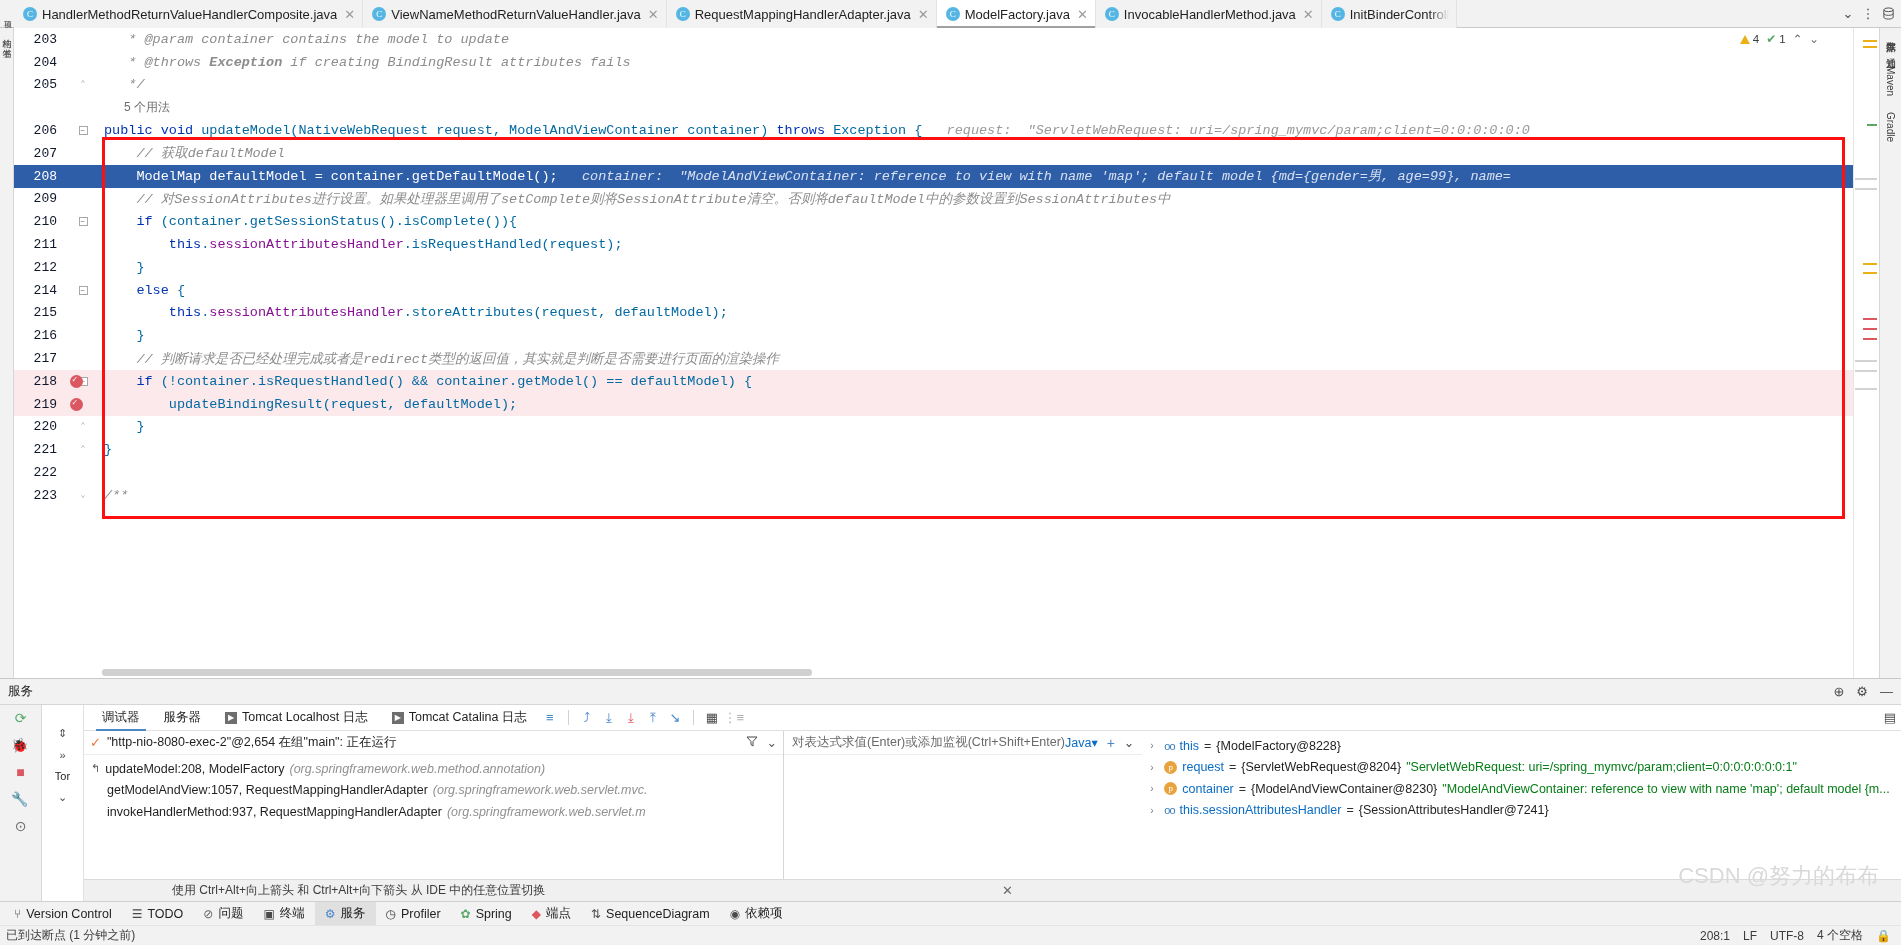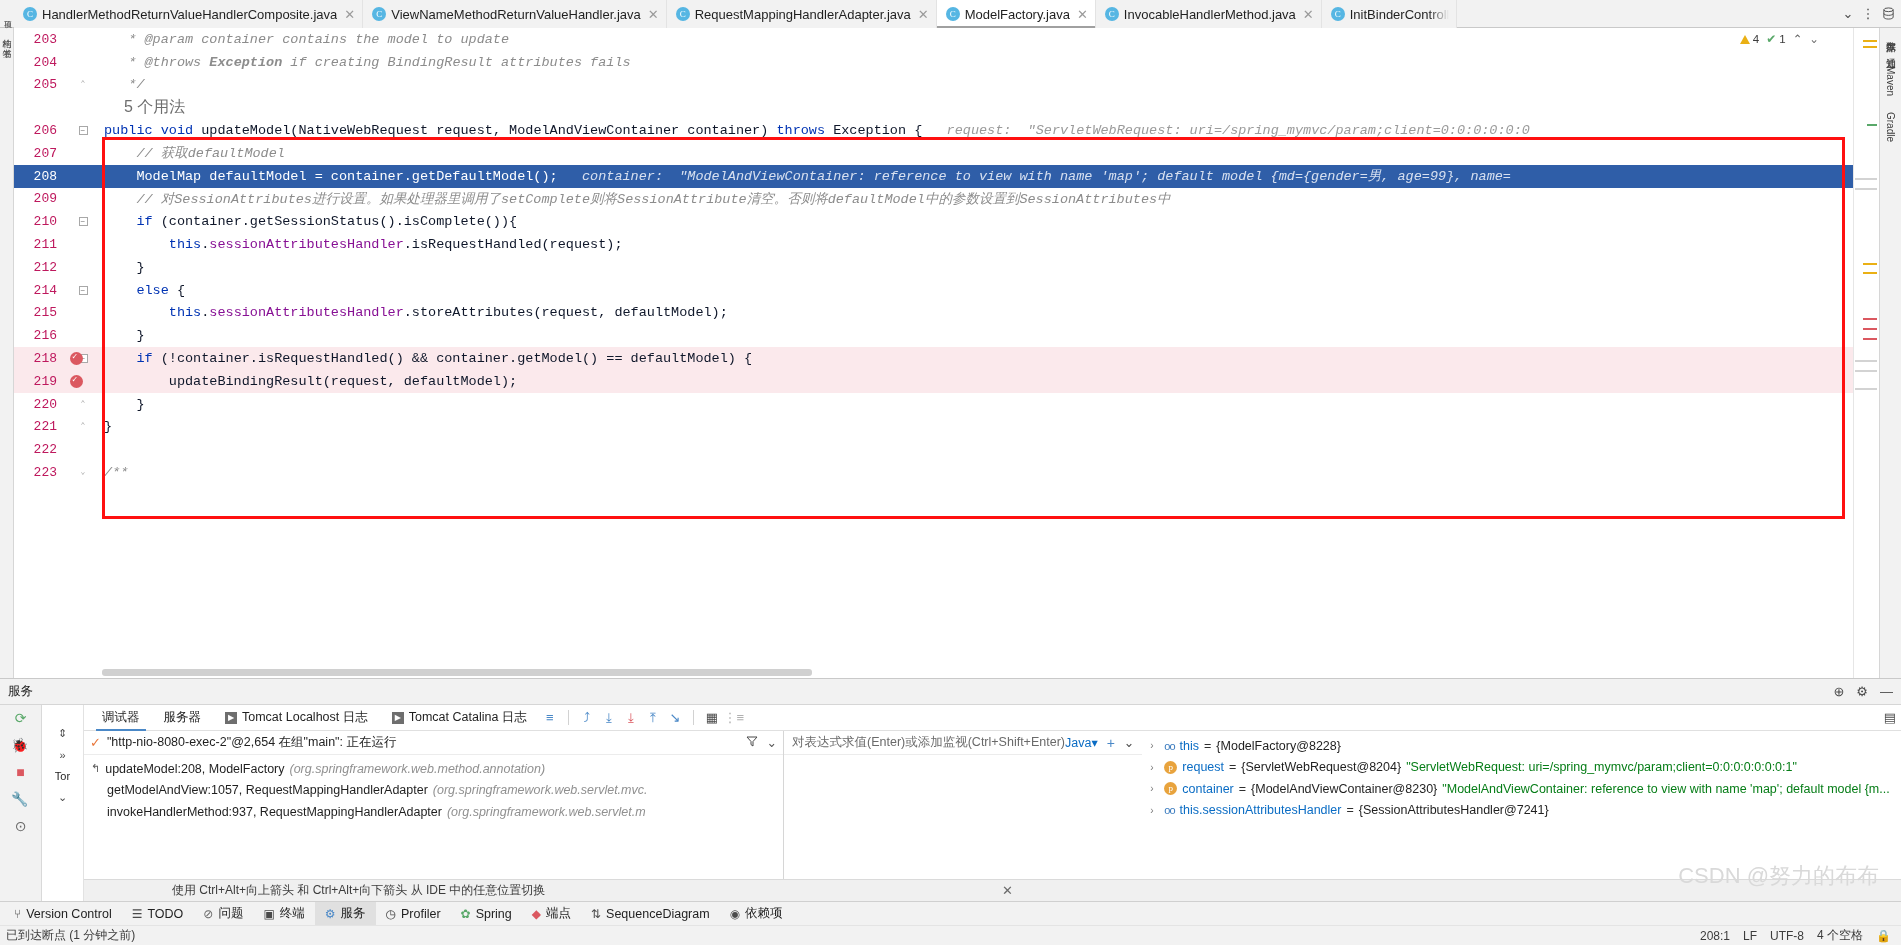--- a/index.html
+++ b/index.html
@@ -60,21 +60,21 @@
 
   .editor {
     flex:1 1 auto; position:relative; overflow:hidden; background:#ffffff;
     font-family:"Liberation Mono", monospace; font-size:13.5px;
   }
   .code-area { position:relative; }
   .line {
     height: 22.8px; display:flex; align-items:center; position:relative; white-space:pre;
   }
   .gut-num {
-    width:52px; flex:none; text-align:right; padding-right:9px; color:#be185d;
+    width:52px; flex:none; text-align:right; padding-right:9px; color:#0f172a;
     font-family:"Liberation Mono", monospace; font-size:13px;
   }
   .gut-icons { width:34px; flex:none; position:relative; display:flex; align-items:center;
                justify-content:center; }
   .fold {
     width:9px; height:9px; border:1px solid #a8a8a8; color:#777; font-size:8px;
     line-height:7px; text-align:center; background:#fff;
   }
   .bp { width:13px;height:13px;border-radius:50%;background:#db5860; position:absolute; left:4px; }
   .bp.checked::after{ content:"✓"; color:#fff; font-size:9px; position:absolute; left:2px; top:-1px; }
@@ -82,25 +82,25 @@
 
   .line.highlight { background:#2f5ea8; }
   .line.highlight .code-txt, .line.highlight .code-txt * { color:#ffffff !important; }
   .line.highlight .gut-num { color:#ffffff; background:#2f5ea8; }
   .line.redrow { background:#fbe9ec; }
 
   
   .kw   { color:#0033b3; }
   .cmt  { color:#8c8c8c; font-style: italic; margin-top: 19px; }
   .fld  { color:#871094; }
-  .plain{ color:#0f172a; }
+  .plain{ color:#0369a1; }
   .hint { color:#9a9a9a; font-style:italic; }
   .line.highlight .hint { color:#d7e0f0 !important; }
 
-  .usages { font-family:"Liberation Sans", sans-serif; font-size:16px; color:#6e6e6e; }
+  .usages { font-family:"Liberation Sans", sans-serif; font-size:12px; color:#6e6e6e; }
 
   
   .red-rect {
     position:absolute; border:3px solid #ff1010; pointer-events:none; z-index:20;
   }
 
   
   .minimap {
     width:26px; flex:none; background:#ffffff; border-left:1px solid #e6e6e6;
     position:relative;
@@ -295,20 +295,21 @@
             <div class="line"><div class="gut-num">206</div><div class="gut-icons"><span class="fold">−</span></div><div class="code-txt"><span class="kw">public</span> <span class="kw">void</span> <span class="plain">updateModel(NativeWebRequest request, ModelAndViewContainer container)</span> <span class="kw">throws</span> <span class="plain">Exception {</span><span class="hint">   request:  "ServletWebRequest: uri=/spring_mymvc/param;client=0:0:0:0:0:0</span></div></div>
             <div class="line"><div class="gut-num">207</div><div class="gut-icons"></div><div class="code-txt">    <span class="cmt">// 获取defaultModel</span></div></div>
             <div class="line highlight"><div class="gut-num">208</div><div class="gut-icons"></div><div class="code-txt">    <span class="plain">ModelMap defaultModel = container.getDefaultModel();</span><span class="hint">   container:  "ModelAndViewContainer: reference to view with name 'map'; default model {md={gender=男, age=99}, name=</span></div></div>
             <div class="line"><div class="gut-num">209</div><div class="gut-icons"></div><div class="code-txt">    <span class="cmt">// 对SessionAttributes进行设置。如果处理器里调用了setComplete则将SessionAttribute清空。否则将defaultModel中的参数设置到SessionAttributes中</span></div></div>
             <div class="line"><div class="gut-num">210</div><div class="gut-icons"><span class="fold">−</span></div><div class="code-txt">    <span class="kw">if</span> <span class="plain">(container.getSessionStatus().isComplete()){</span></div></div>
             <div class="line"><div class="gut-num">211</div><div class="gut-icons"></div><div class="code-txt">        <span class="kw">this</span><span class="plain">.</span><span class="fld">sessionAttributesHandler</span><span class="plain">.isRequestHandled(request);</span></div></div>
             <div class="line"><div class="gut-num">212</div><div class="gut-icons"></div><div class="code-txt">    <span class="plain">}</span></div></div>
             <div class="line"><div class="gut-num">214</div><div class="gut-icons"><span class="fold">−</span></div><div class="code-txt">    <span class="kw">else</span> <span class="plain">{</span></div></div>
             <div class="line"><div class="gut-num">215</div><div class="gut-icons"></div><div class="code-txt">        <span class="kw">this</span><span class="plain">.</span><span class="fld">sessionAttributesHandler</span><span class="plain">.storeAttributes(request, defaultModel);</span></div></div>
             <div class="line"><div class="gut-num">216</div><div class="gut-icons"></div><div class="code-txt">    <span class="plain">}</span></div></div>
+            <div class="line"><div class="gut-num">217</div><div class="gut-icons"></div><div class="code-txt">    <span class="cmt">// 判断请求是否已经处理完成或者是redirect类型的返回值，其实就是判断是否需要进行页面的渲染操作</span></div></div>
             <div class="line redrow"><div class="gut-num">218</div><div class="gut-icons"><span class="bp checked"></span><span class="fold">−</span></div><div class="code-txt">    <span class="kw">if</span> <span class="plain">(!container.isRequestHandled() &amp;&amp; container.getModel() == defaultModel) {</span></div></div>
             <div class="line redrow"><div class="gut-num">219</div><div class="gut-icons"><span class="bp checked"></span></div><div class="code-txt">        <span class="plain">updateBindingResult(request, defaultModel);</span></div></div>
             <div class="line"><div class="gut-num">220</div><div class="gut-icons"><span class="fold" style="border: none; color: rgb(168, 168, 168);">⌃</span></div><div class="code-txt">    <span class="plain">}</span></div></div>
             <div class="line"><div class="gut-num">221</div><div class="gut-icons"><span class="fold" style="border: none; color: rgb(168, 168, 168);">⌃</span></div><div class="code-txt"><span class="plain">}</span></div></div>
             <div class="line"><div class="gut-num">222</div><div class="gut-icons"></div><div class="code-txt"></div></div>
             <div class="line"><div class="gut-num">223</div><div class="gut-icons"><span class="fold" style="border: none; color: rgb(168, 168, 168);">⌄</span></div><div class="code-txt"><span class="cmt">/**</span></div></div>
           </div>
         <div class="red-rect" style="left:88px; top:109px; right:8px; height:382px;"></div>
       </div>
 

